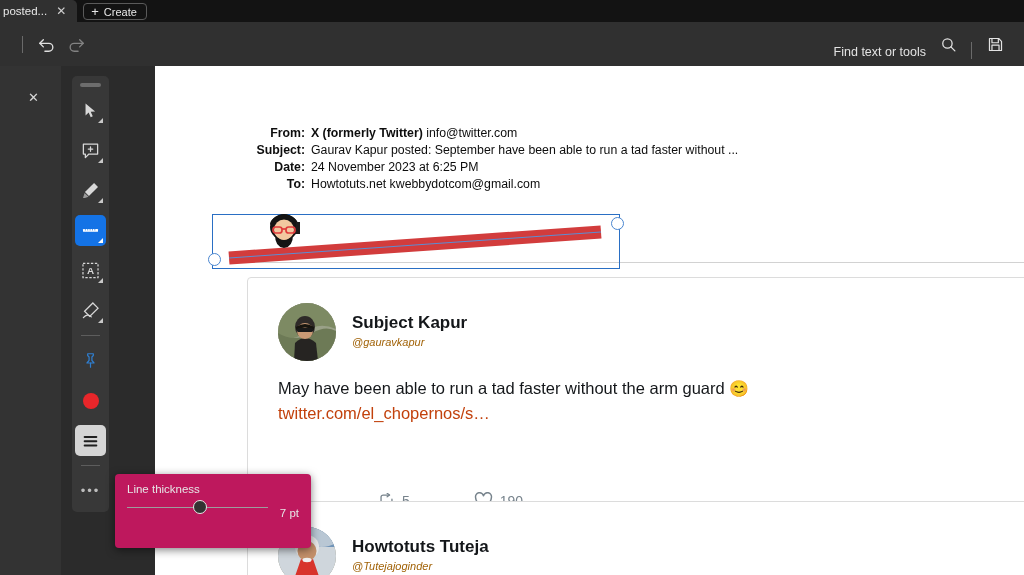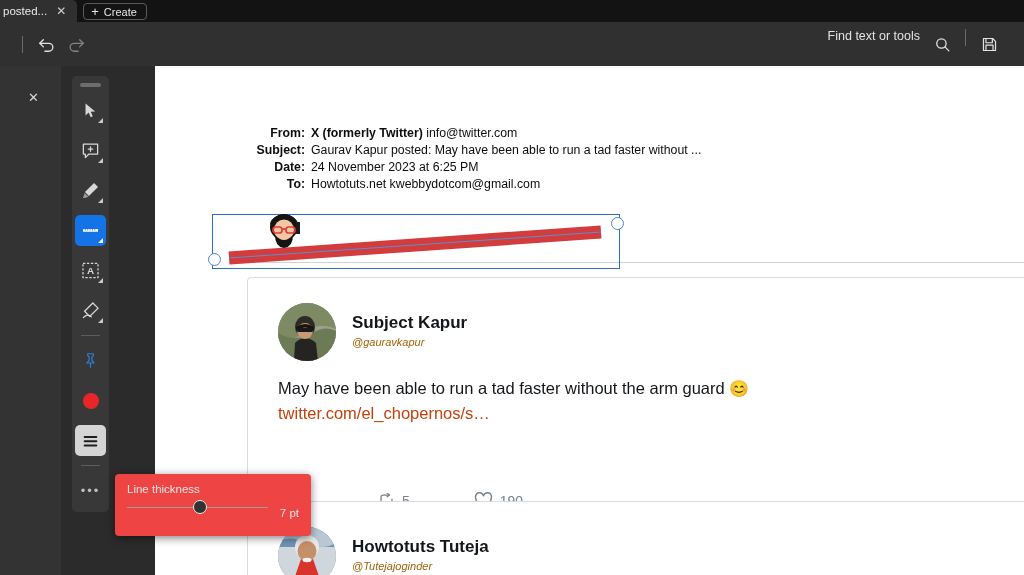--- a/index.html
+++ b/index.html
@@ -50,21 +50,21 @@
     width: 1px; height: 17px; background: #6a6a6a;
     margin: 0 8px;
   }
   .tb-left { display: flex; align-items: center; padding-left: 14px; }
   .icon-btn {
     width: 30px; height: 30px;
     display: flex; align-items: center; justify-content: center;
     cursor: pointer; border-radius: 4px;
   }
   .tb-right {
-    margin-left: auto; display: flex; align-items: flex-start; padding-right: 20px;
+    margin-left: auto; display: flex; align-items: flex-end; padding-right: 14px;
   }
   .find-label {
     color: #e3e3e3; font-size: 12.5px; margin-right: 7px; cursor: pointer;
   }
 
   
   #workspace {
     position: absolute; top: 66px; left: 0; width: 1024px; height: 509px;
     background: #2b2b2b;
   }
@@ -112,22 +112,22 @@
     margin: 0px 0 9px 0;
   }
   .swatch {
     width: 16px; height: 16px; border-radius: 50%;
   }
   .dots { letter-spacing: 2px; color: #bdbdbd; font-size: 13px; line-height: 1; }
 
   
   #thickness-pop {
     position: absolute; left: 115px; top: 408px;
-    width: 196px; height: 62px;
-    background: #ef4444;
+    width: 196px; height: 74px;
+    background: #be185d;
     border-radius: 4px;
     box-shadow: 0 2px 9px rgba(0,0,0,.5);
     padding: 9px 12px;
   }
   .pop-title { color: #e6e6e6; font-size: 11.5px; }
   .pop-row { display: flex; margin-top: 12px; }
   .slider-track {
     position: relative; flex: 1; height: 1px; background: #9d9d9d;
   }
   .slider-knob {
@@ -262,21 +262,21 @@
   <div id="docarea">
 
     <div class="mailhead">
       <div class="mh-row">
         <span class="mh-label">From:</span>
         <span><span class="mh-strong">X (formerly Twitter)</span>
         <span>info@twitter.com</span></span>
       </div>
       <div class="mh-row">
         <span class="mh-label">Subject:</span>
-        <span>Gaurav Kapur posted: May have been able to run a tad faster without ...</span>
+        <span>Gaurav Kapur posted: September have been able to run a tad faster without ...</span>
       </div>
       <div class="mh-row">
         <span class="mh-label">Date:</span>
         <span>24 November 2023 at 6:25 PM</span>
       </div>
       <div class="mh-row">
         <span class="mh-label">To:</span>
         <span>Howtotuts.net kwebbydotcom@gmail.com</span>
       </div>
     </div>

